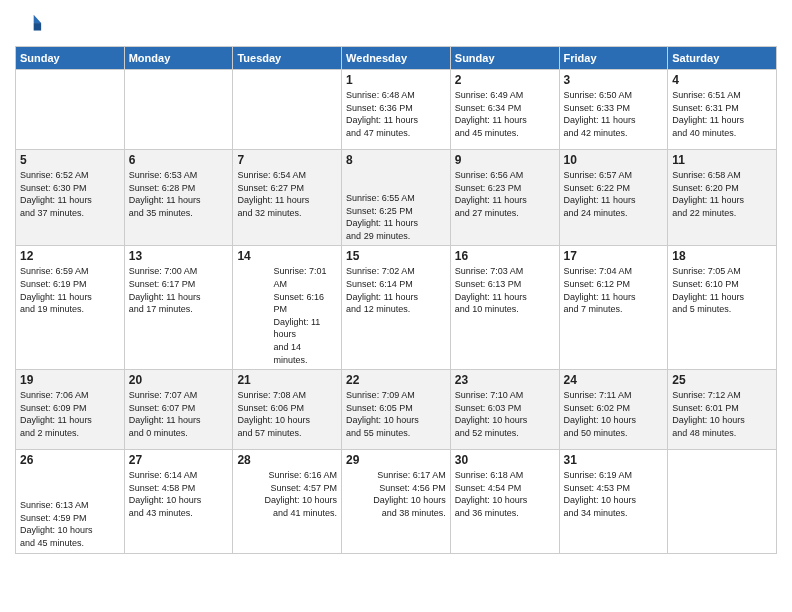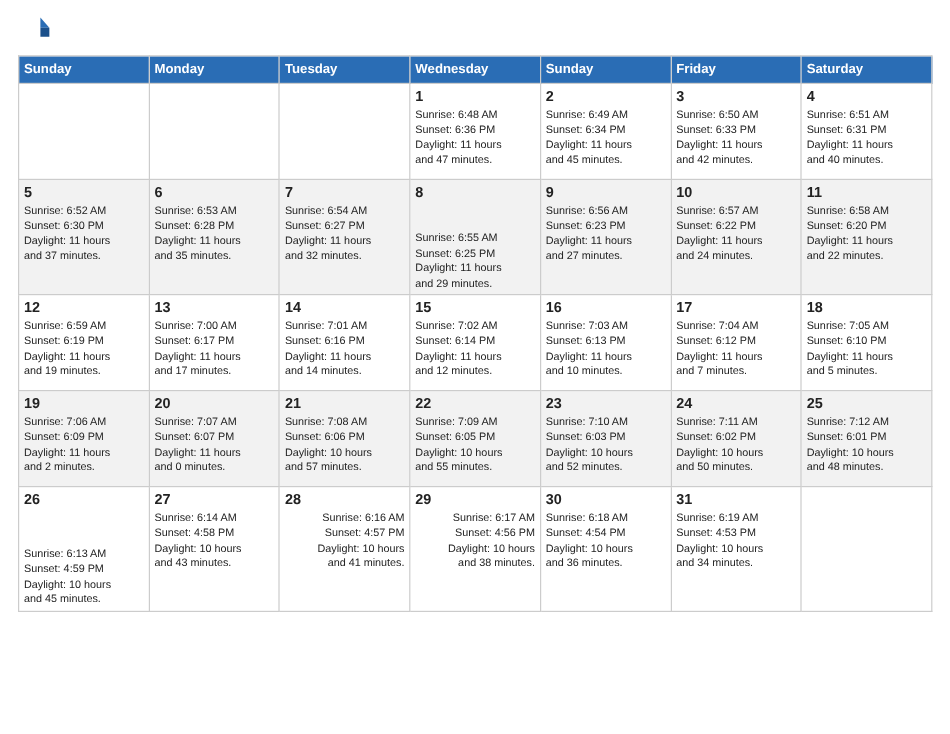--- a/index.html
+++ b/index.html
@@ -220,21 +220,21 @@
           </td>
           <td>
             <span class="day-num">13</span>
             <div class="day-info" style="white-space: pre-line;">Sunrise: 7:00 AM
 Sunset: 6:17 PM
 Daylight: 11 hours
 and 17 minutes.</div>
           </td>
           <td>
             <span class="day-num">14</span>
-            <div class="day-info" style="white-space: pre-line;">Sunrise: 7:01 AM
+            <div class="day-info" style="white-space: pre-line; margin-left: 36px;">Sunrise: 7:01 AM
 Sunset: 6:16 PM
 Daylight: 11 hours
 and 14 minutes.</div>
           </td>
           <td>
             <span class="day-num">15</span>
             <div class="day-info" style="white-space: pre-line;">Sunrise: 7:02 AM
 Sunset: 6:14 PM
 Daylight: 11 hours
 and 12 minutes.</div>

